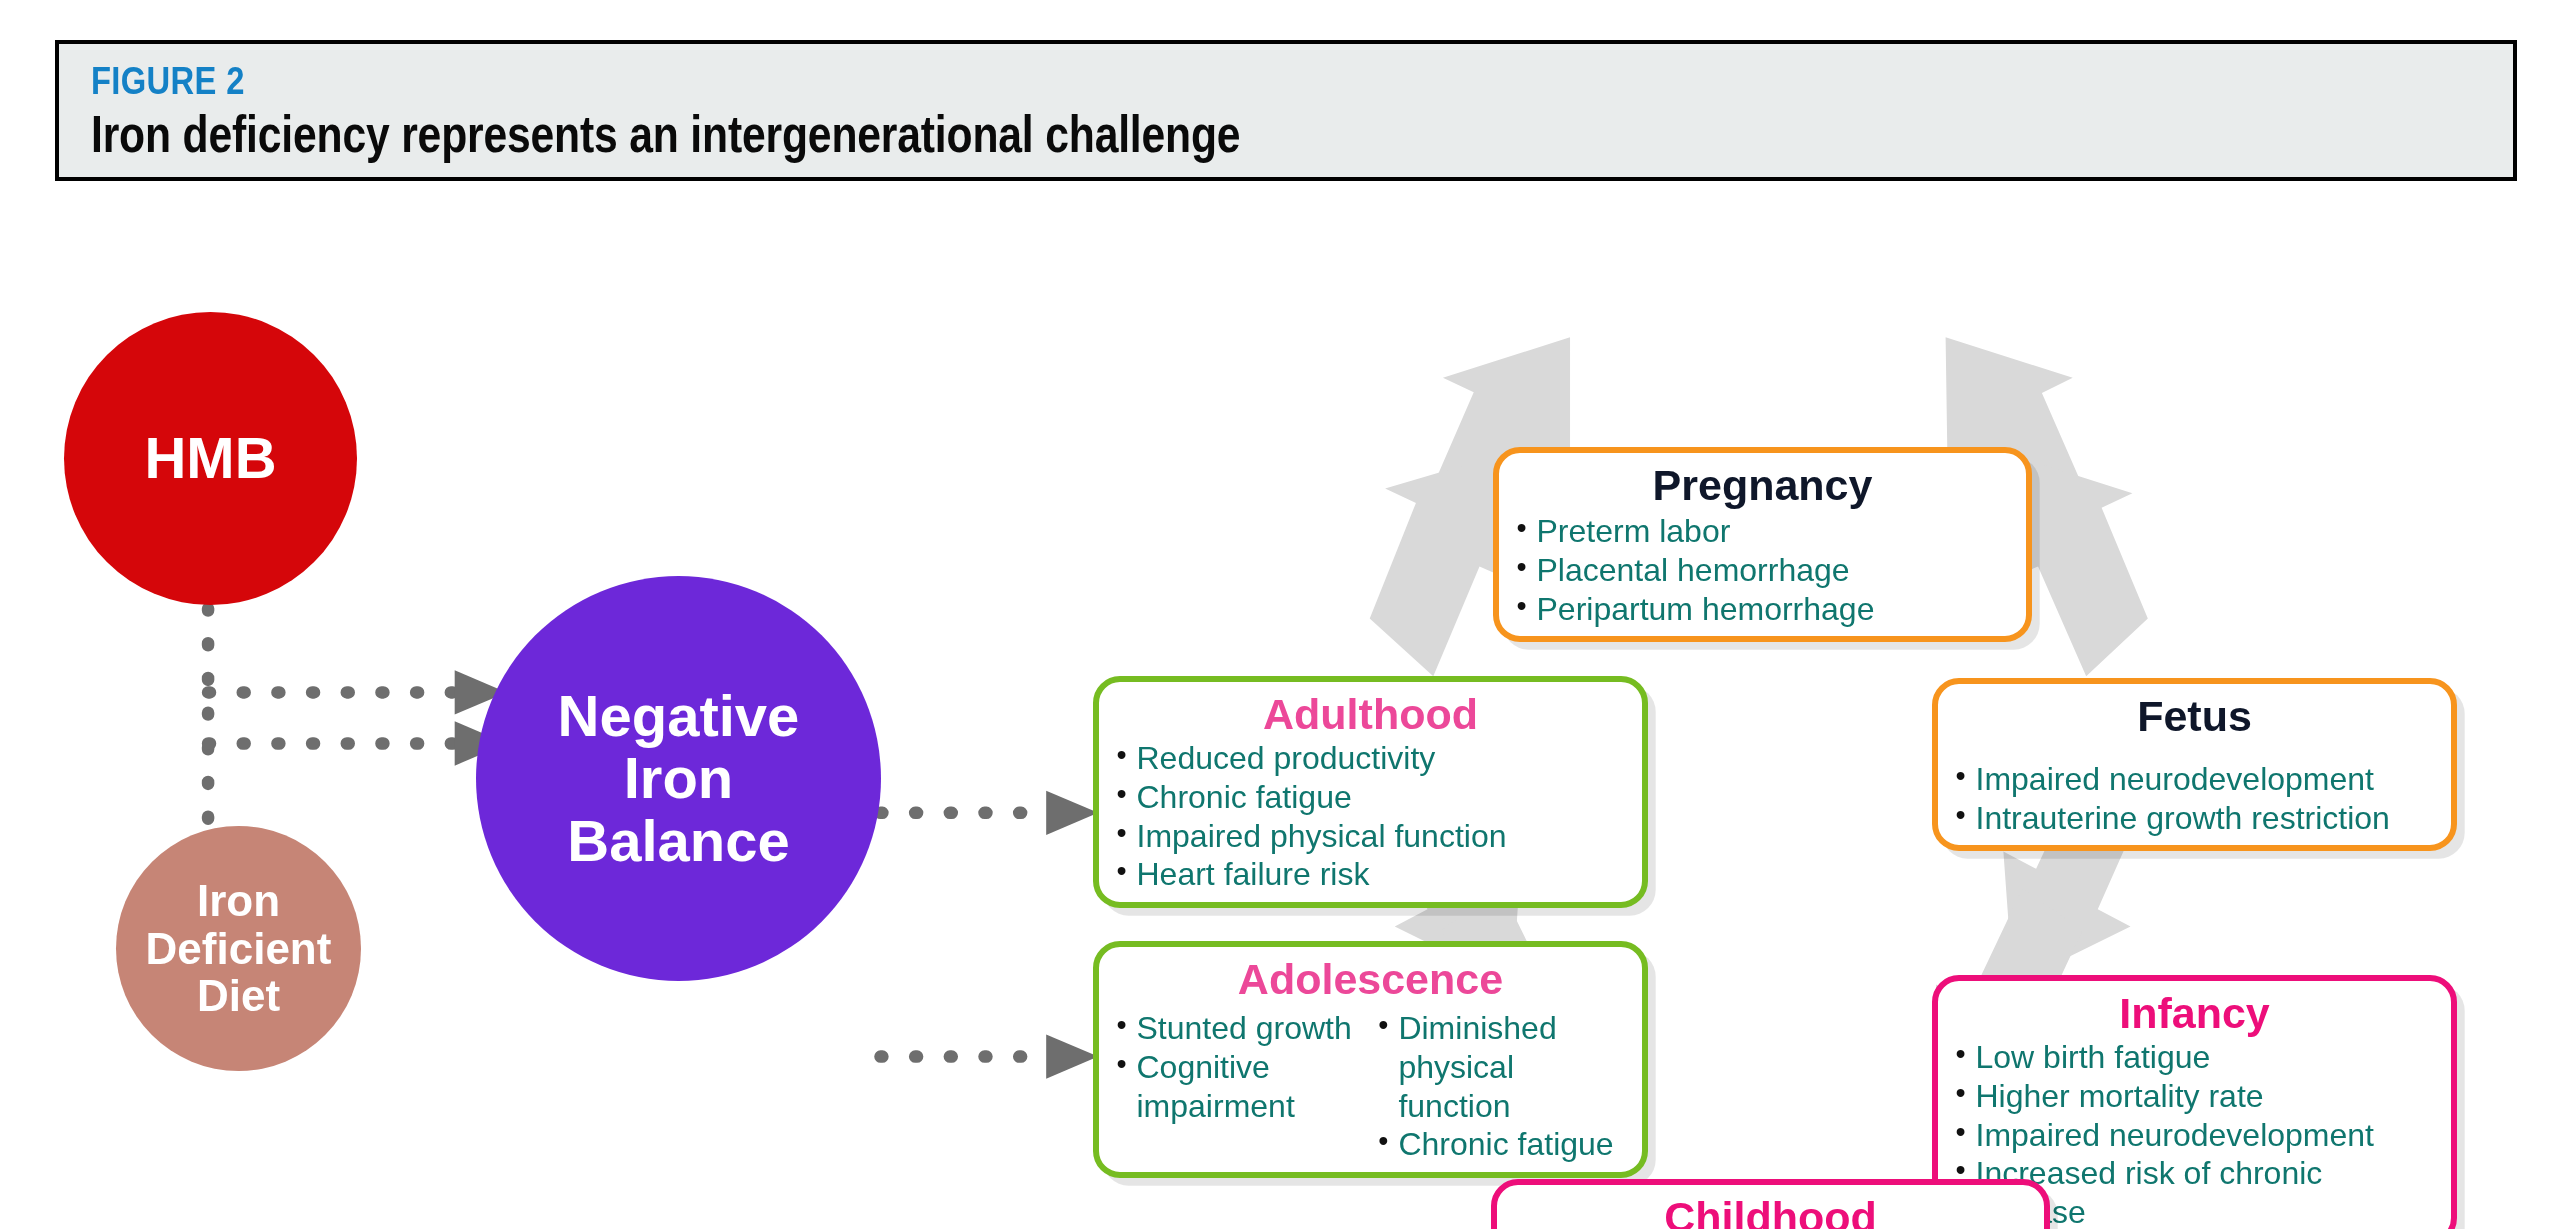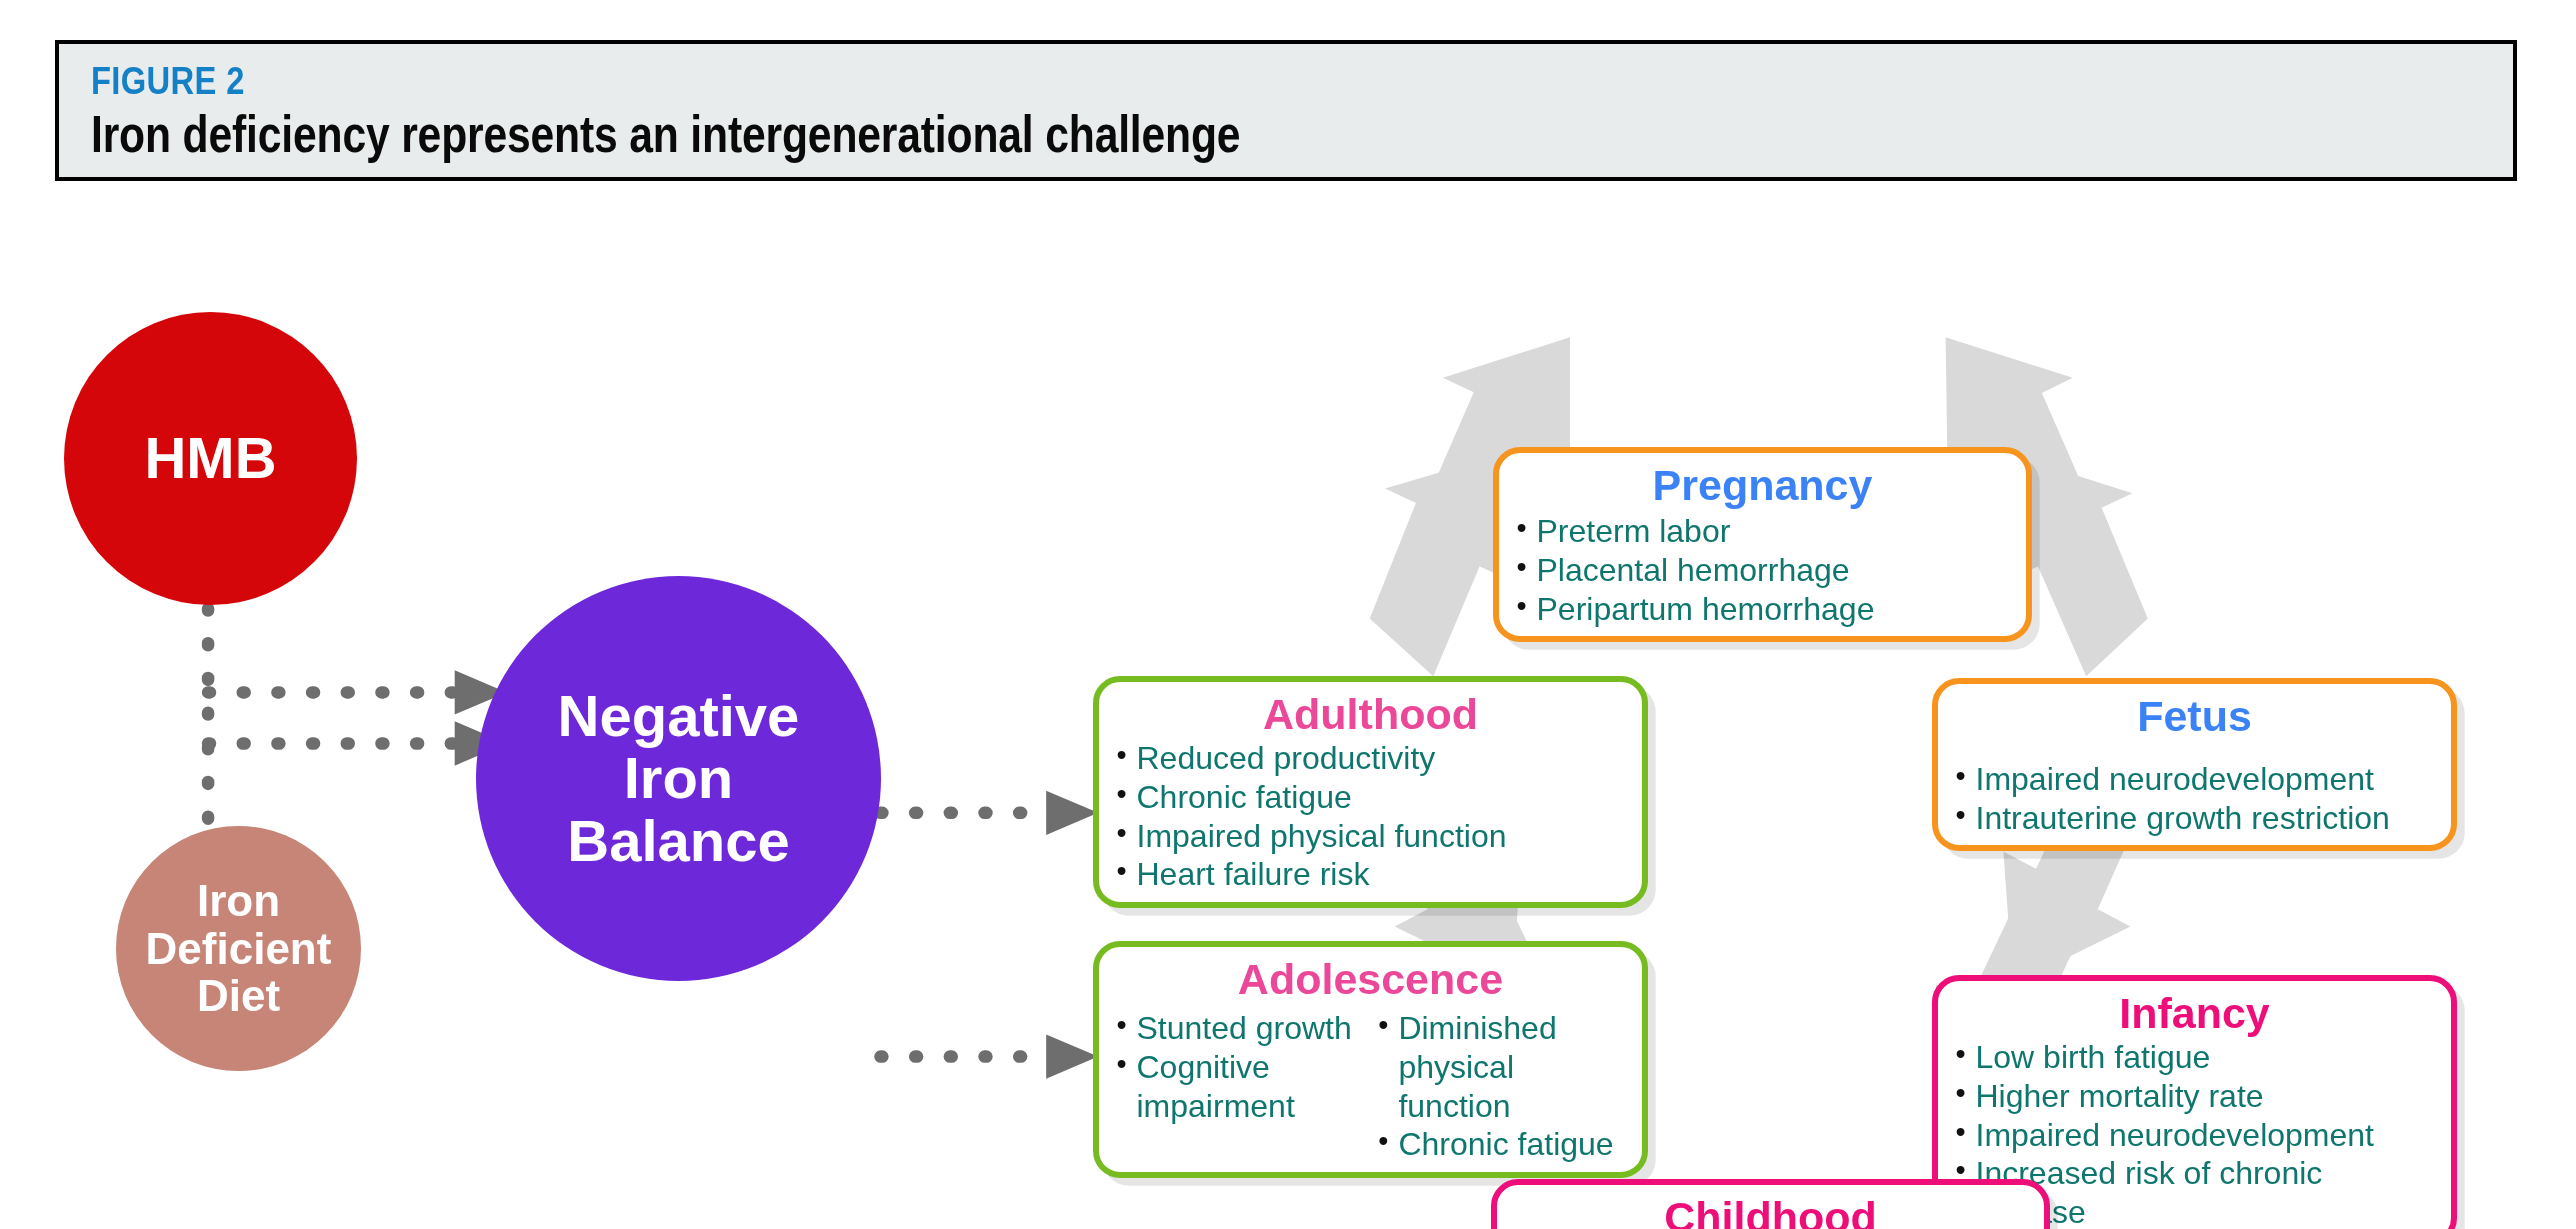--- a/index.html
+++ b/index.html
@@ -54,21 +54,21 @@
   .box-list li{
     position:relative;padding-left:24px;font-size:32px;line-height:1.21;
     color:#0f766e;
   }
   .box-list li:before{
     content:"\2022";position:absolute;left:3.9px;top:-1px;font-size:29px;color:#111;
   }
   .cols{display:flex;gap:3.9px;}
   .cols .box-list{flex:0 0 auto;}
   .c-green{border-color:#76BC21;} .t-green{color:#ec4899;}
-  .c-orange{border-color:#F7941D;} .t-orange{color:#3b82f6;}
+  .c-orange{border-color:#F7941D;} .t-orange{color:#0f172a;}
   .c-pink{border-color:#ED0E7A;} .t-pink{color:#ED0E7A;}
   #box-pregnancy{left:1493px;top:243px;width:539px;}
   #box-adulthood{left:1093px;top:472px;width:555px;}
   #box-adolescence{left:1093px;top:737px;width:555px;}
   #box-fetus{left:1932px;top:474px;width:525px;}
   #box-infancy{left:1932px;top:737px;width:525px;margin-top:34px;}
   #box-childhood{left:1491px;top:975px;width:559px;}
   #box-fetus .box-list{margin-top:21px;}
   #box-pregnancy .box-list{margin-top:3.9px;}
   #box-adolescence .cols{margin-top:7px;}

